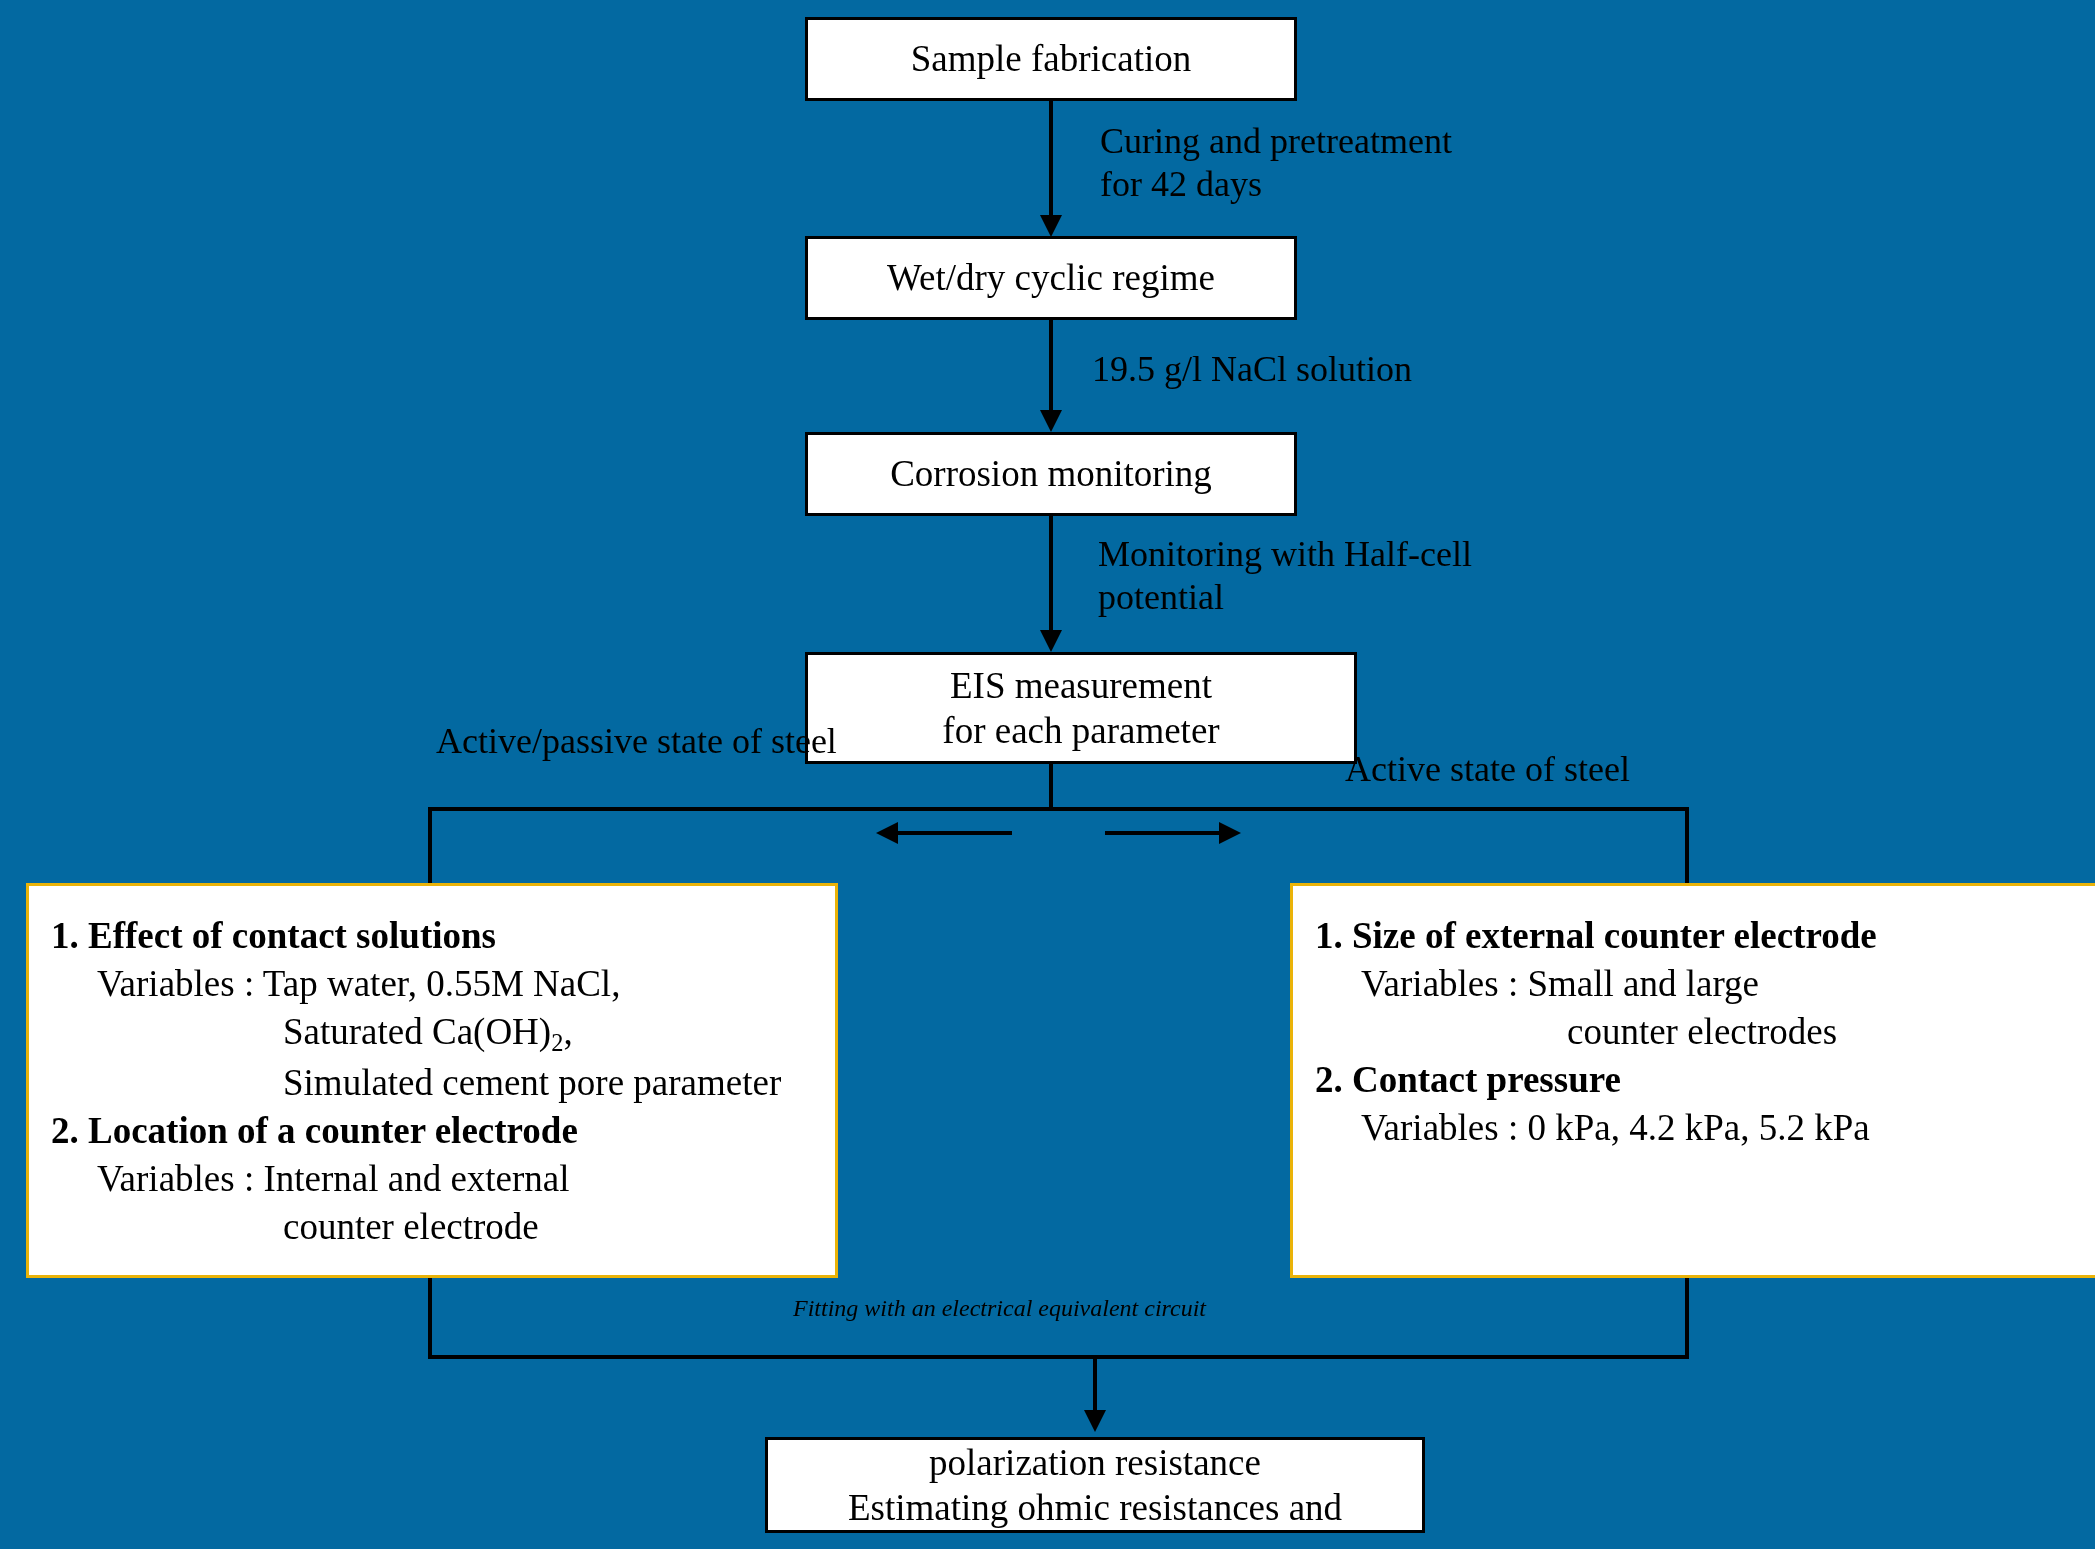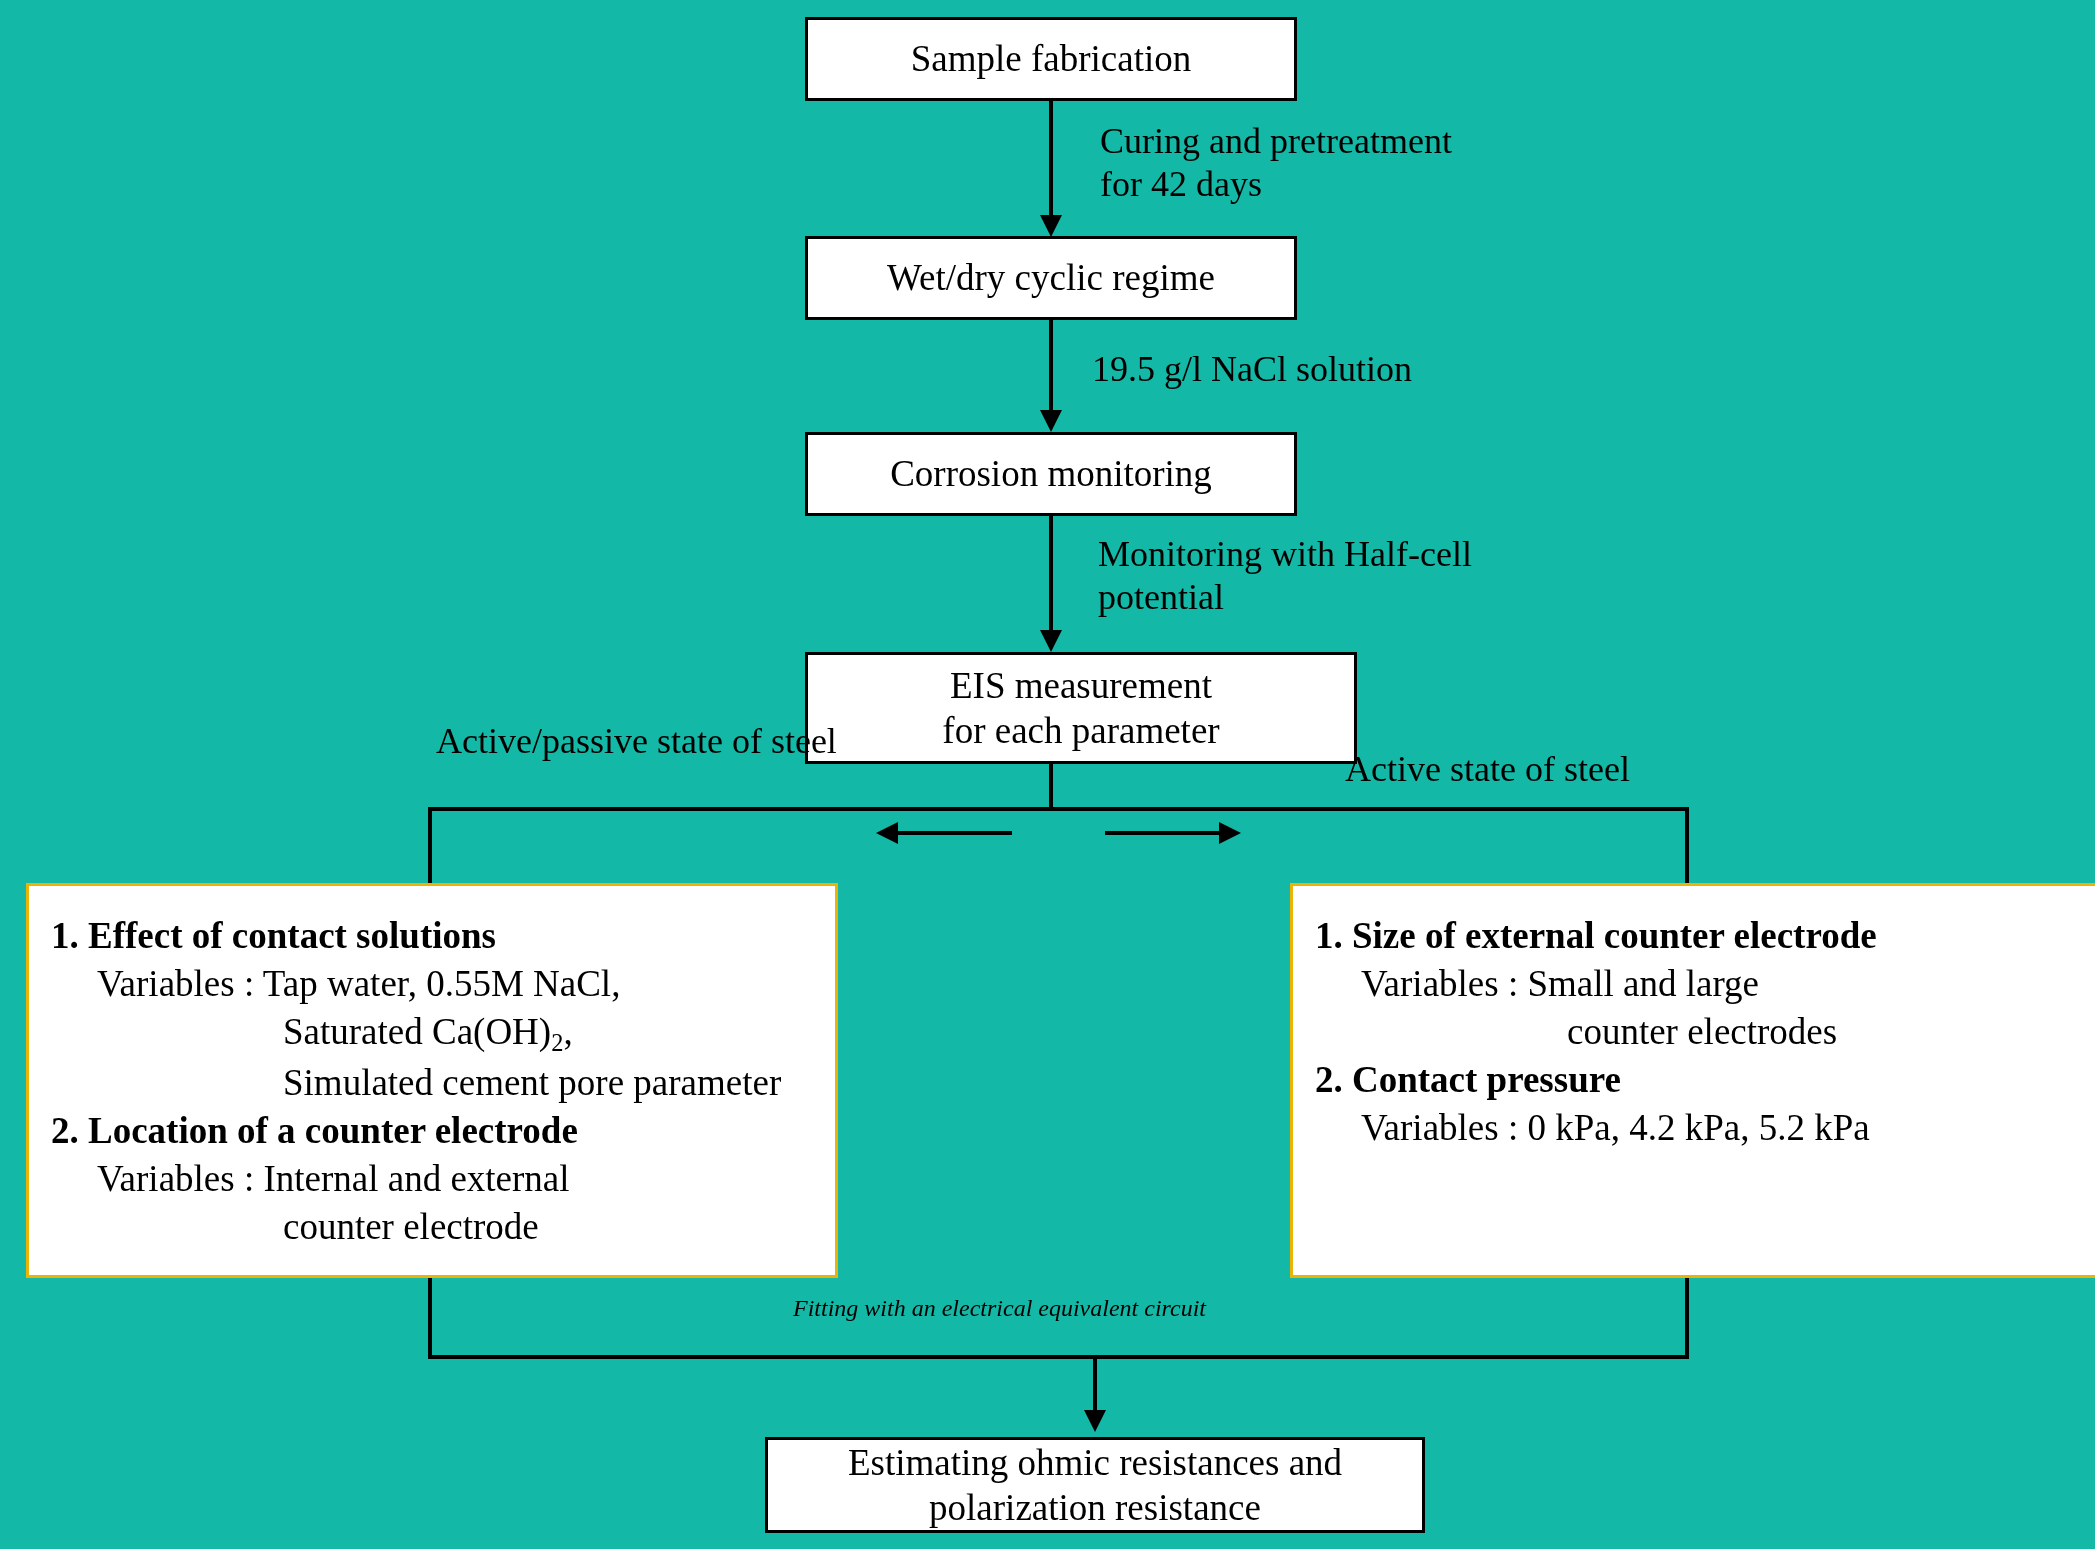--- a/index.html
+++ b/index.html
@@ -4,21 +4,21 @@
 <style>
   html, body {
     margin: 0;
     padding: 0;
     background: #ffffff;
   }
   #canvas {
     position: relative;
     width: 2095px;
     height: 1549px;
-    background: #14b8a6;
+    background: #0369a1;
     font-family: "Liberation Serif", "DejaVu Serif", serif;
     color: #000000;
     overflow: hidden;
   }
   .node {
     position: absolute;
     border: 3px solid #000000;
     background: #ffffff;
     box-sizing: border-box;
     display: flex;
@@ -197,17 +197,17 @@
   <div class="hline" style="left:428px; top:1355px; width:1261px;"></div>
 
   <div class="merge-label" style="left:793px; top:1295px;">
     <span>Fitting with an electrical equivalent circuit</span>
   </div>
 
   <div class="vline" style="left:1093px; top:1355px; height:62px;"></div>
   <div class="arrowhead-down" style="left:1084px; top:1410px;"></div>
 
   <div class="node" style="left:765px; top:1437px; width:660px; height:96px;">
+    <span class="line">polarization resistance</span>
     <span class="line">Estimating ohmic resistances and</span>
-    <span class="line">polarization resistance</span>
   </div>
 
 </div>
 
 </body></html>

